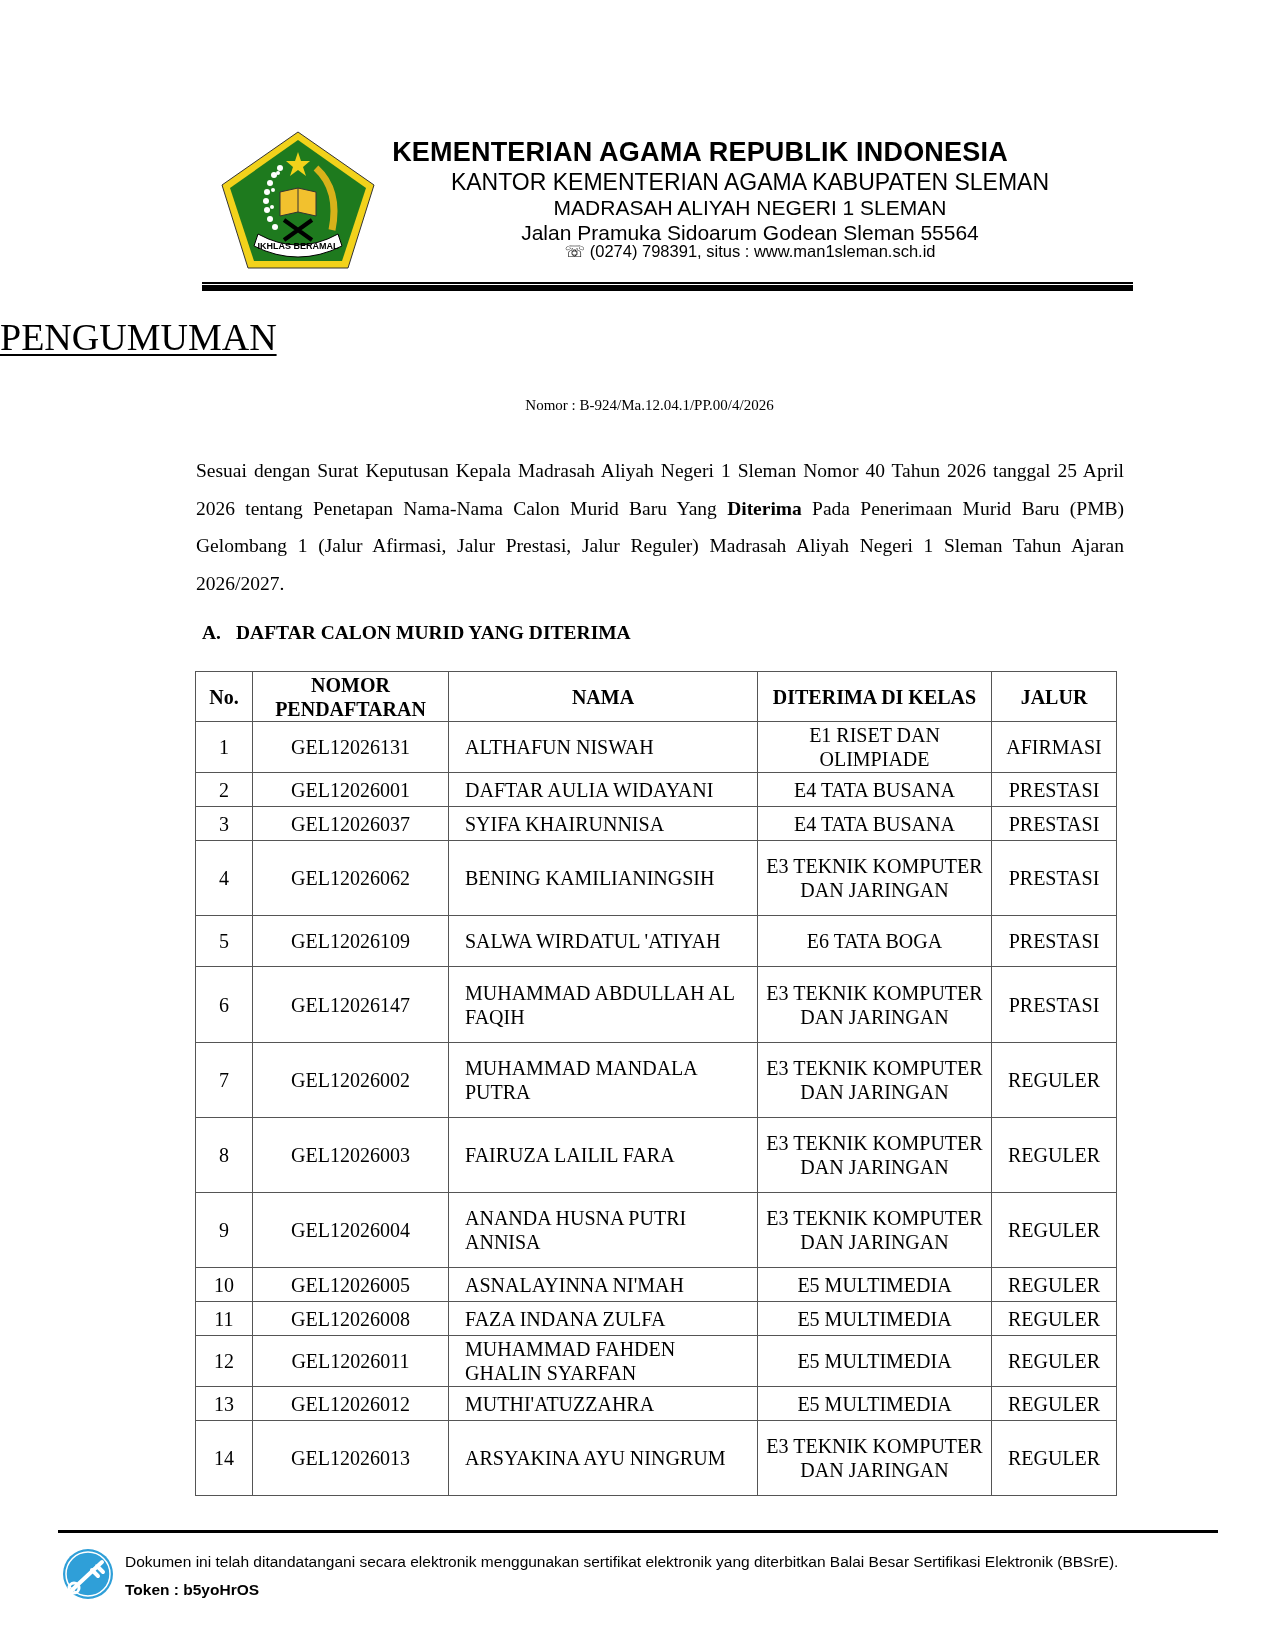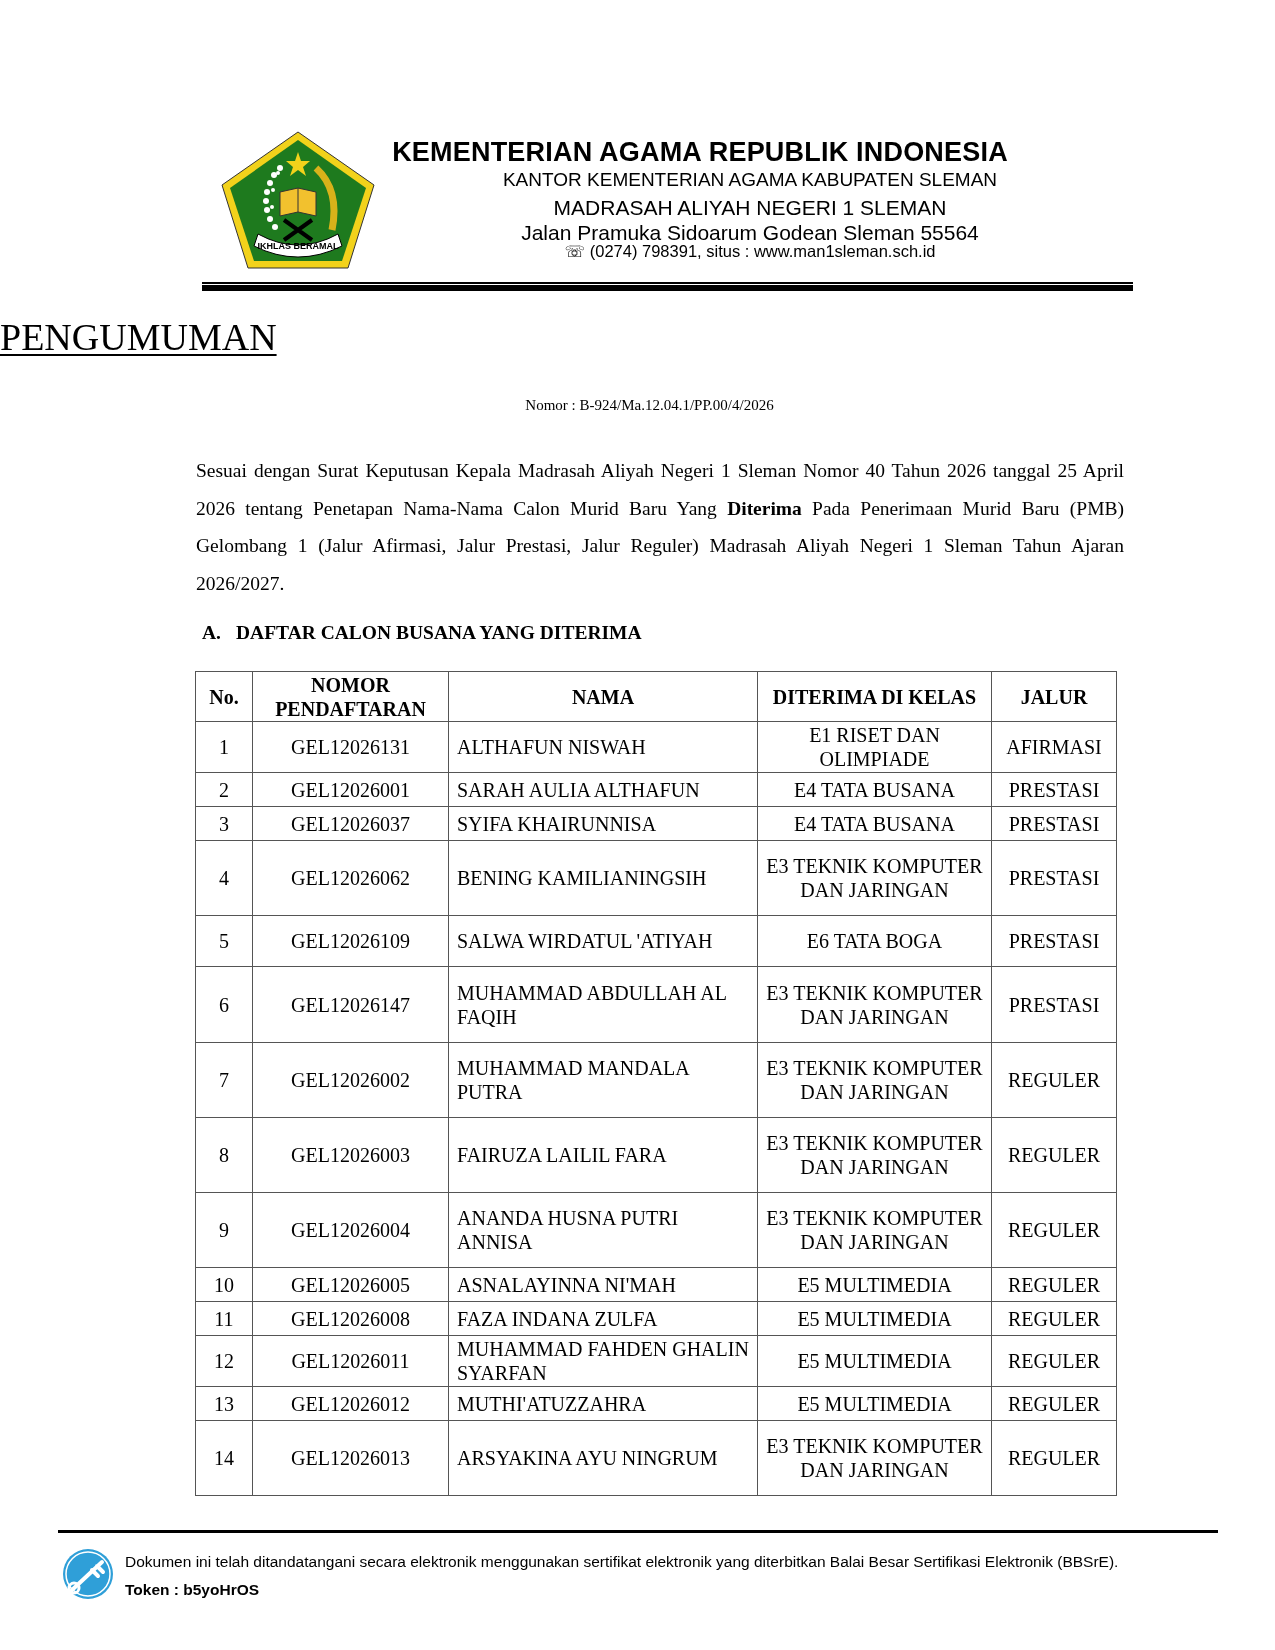--- a/index.html
+++ b/index.html
@@ -5,21 +5,21 @@
   html, body { margin:0; padding:0; background:#ffffff; }
   body { width:1275px; height:1650px; position:relative; overflow:hidden; color:#000; }
   .abs { position:absolute; }
   .sans { font-family:"Liberation Sans", sans-serif; }
   .serif { font-family:"Liberation Serif", serif; }
 
   
   #logo { left:218px; top:130px; width:160px; height:140px; }
   .lh { position:absolute; white-space:nowrap; text-align:center; }
   #lh1 { left:390px; top:137px; width:620px; font-size:27px; font-weight:bold; letter-spacing:0.2px; }
-  #lh2 { left:430px; top:169px; width:640px; font-size:19px; }
+  #lh2 { left:430px; top:169px; width:640px; font-size:23px; }
   #lh3 { left:430px; top:196px; width:640px; font-size:21px; }
   #lh4 { left:430px; top:221px; width:640px; font-size:21px; }
   #lh5 { left:430px; top:242px; width:640px; font-size:16.5px; }
   #rule-thin { left:202px; top:282px; width:931px; height:2px; background:#000; }
   #rule-thick { left:202px; top:285px; width:931px; height:6px; background:#000; }
 
   #title { left:0; top:315px; width:1275px; font-size:38px; }
   #title span { text-decoration:underline; text-decoration-thickness:2px; text-underline-offset:4px; }
   #nomor { left:12px; top:361px; width:1275px; text-align:center; font-size:15px;margin-top:36px; }
 
@@ -27,21 +27,21 @@
   #para b { font-weight:bold; }
 
   #section { left:202px; top:622px; font-size:19.5px; font-weight:bold; }
   #section .letter { display:inline-block; width:34px; }
 
   
   #tbl { left:195px; top:671px; border-collapse:collapse; font-family:"Liberation Serif", serif; font-size:20px; table-layout:fixed; }
   #tbl th, #tbl td { border:1.5px solid #555; padding:0 8px; line-height:24px; vertical-align:middle; }
   #tbl th { font-weight:bold; text-align:center; }
   #tbl td.c { text-align:center; }
-  #tbl td.l { text-align:left; padding-left:8px; }
+  #tbl td.l { text-align:left; padding-left:16px; }
 
   
   #footer-rule { left:58px; top:1530px; width:1160px; height:3px; background:#000; }
   #bsre-icon { left:62px; top:1548px; width:52px; height:52px; }
   #footer-text { left:125px; top:1553px; font-size:15.5px; white-space:nowrap; }
   #footer-token { left:125px; top:1581px; font-size:15.5px; font-weight:bold; white-space:nowrap; }
 </style>
 </head>
 <body>
 
@@ -80,21 +80,21 @@
 </div>
 <div id="rule-thin" class="abs"></div>
 <div id="rule-thick" class="abs"></div>
 
 <div id="title" class="abs serif"><span>PENGUMUMAN</span></div>
 <div id="nomor" class="abs serif">Nomor : B-924/Ma.12.04.1/PP.00/4/2026</div>
 
 <div id="para" class="abs serif"><span>Sesuai dengan Surat Keputusan Kepala Madrasah Aliyah Negeri 1 Sleman Nomor 40 Tahun 2026 tanggal 25 April 2026 tentang Penetapan Nama-Nama Calon Murid Baru Yang </span><b>Diterima</b><span> Pada Penerimaan Murid Baru (PMB) Gelombang 1 (Jalur Afirmasi, Jalur Prestasi, Jalur Reguler) Madrasah Aliyah Negeri 1 Sleman Tahun Ajaran 2026/2027.</span></div>
 
 <div id="section" class="abs serif">
-  <span class="letter">A.</span><span>DAFTAR CALON BUSANA YANG DITERIMA</span>
+  <span class="letter">A.</span><span>DAFTAR CALON MURID YANG DITERIMA</span>
 </div>
 
 <table id="tbl" class="abs">
   <colgroup>
     <col style="width:57px">
       <col style="width:196px">
       <col style="width:309px">
       <col style="width:234px">
       <col style="width:125px">
   </colgroup>
@@ -111,21 +111,21 @@
       <tr style="height: 51px;">
         <td class="c">1</td>
         <td class="c">GEL12026131</td>
         <td class="l">ALTHAFUN NISWAH</td>
         <td class="c">E1 RISET DAN OLIMPIADE</td>
         <td class="c">AFIRMASI</td>
       </tr>
       <tr style="height: 34px;">
         <td class="c">2</td>
         <td class="c">GEL12026001</td>
-        <td class="l">SARAH AULIA ALTHAFUN</td>
+        <td class="l">DAFTAR AULIA WIDAYANI</td>
         <td class="c">E4 TATA BUSANA</td>
         <td class="c">PRESTASI</td>
       </tr>
       <tr style="height: 34px;">
         <td class="c">3</td>
         <td class="c">GEL12026037</td>
         <td class="l">SYIFA KHAIRUNNISA</td>
         <td class="c">E4 TATA BUSANA</td>
         <td class="c">PRESTASI</td>
       </tr>

